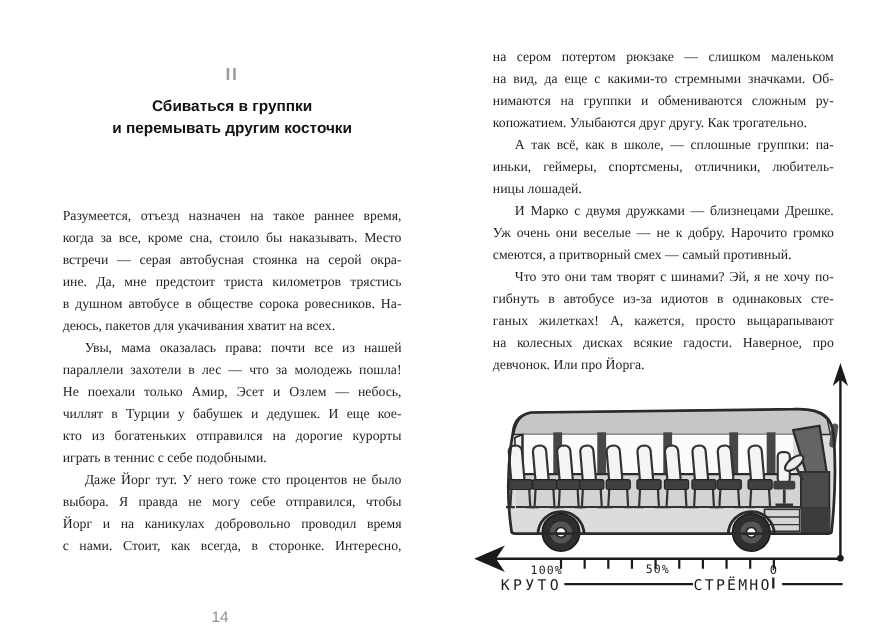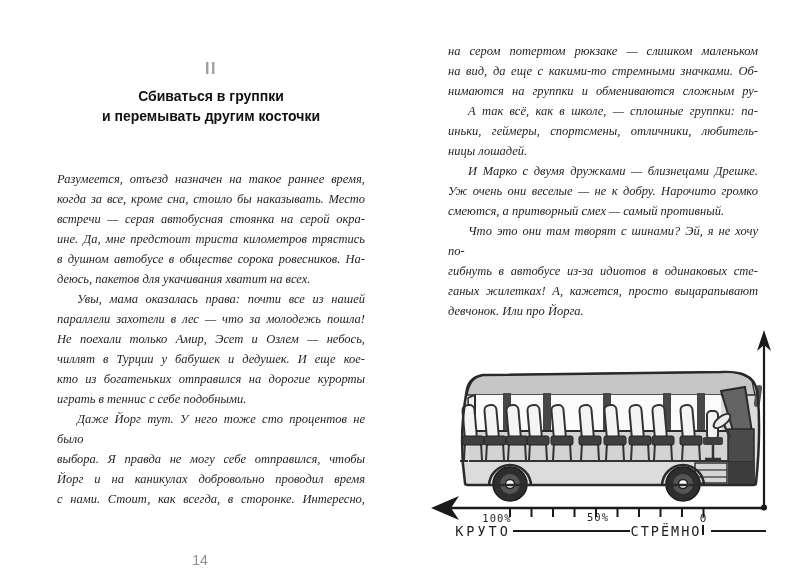--- a/index.html
+++ b/index.html
@@ -7,22 +7,22 @@
           font-family:"Liberation Serif",serif;color:#1f1f1f;}
   .page{position:absolute;top:0;width:400px;height:571px;}
   #page-left{left:0;padding-left:12px;} #page-right{left:400px;}
 
   .chap-head{position:absolute;left:57px;top:60px;width:308px;text-align:center;}
   .chap-num{font-family:"Liberation Sans",sans-serif;font-size:16px;line-height:18px;
             color:#9e9e9e;letter-spacing:1.5px;font-weight:bold;}
   .chap-title{margin-top:8px;font-family:"Liberation Sans",sans-serif;font-weight:bold;
               font-size:14px;line-height:20px;color:#111111;}
 
-  .col{position:absolute;font-size:12.5px;line-height:20px;font-style:italic;}
-  #col-left{left:57px;top:169px;width:308px;}
+  .col{position:absolute;font-size:12.5px;line-height:20px;}
+  #col-left{left:57px;top:186px;width:308px;}
   #col-right{left:48px;top:41px;width:310px;}
   .bl{text-align:justify;text-align-last:justify;}
   .bl.end{text-align-last:left;}
   .bl.ind{text-indent:20px;}
 
   .page-num{position:absolute;left:0;top:527px;width:400px;text-align:center;
             font-family:"Liberation Sans",sans-serif;font-size:14px;color:#8f8f8f;margin-top:25px;}
 
   #bus-illo{position:absolute;left:425px;top:325px;pointer-events:none;}
   .hand{font-family:"DejaVu Sans Mono",monospace;fill:#1e1e1e;}
@@ -61,29 +61,31 @@
     </div>
 
     <div class="page-num">14</div>
   </div>
 
   <div class="page" id="page-right">
     <div class="col" id="col-right">
       <div class="bl">на сером потертом рюкзаке — слишком маленьком</div>
       <div class="bl">на вид, да еще с какими-то стремными значками. Об-</div>
       <div class="bl">нимаются на группки и обмениваются сложным ру-</div>
+      <div class="bl end">копожатием. Улыбаются друг другу. Как трогательно.</div>
       <div class="bl ind">А так всё, как в школе, — сплошные группки: па-</div>
       <div class="bl">иньки, геймеры, спортсмены, отличники, любитель-</div>
       <div class="bl end">ницы лошадей.</div>
       <div class="bl ind">И Марко с двумя дружками — близнецами Дрешке.</div>
       <div class="bl">Уж очень они веселые — не к добру. Нарочито громко</div>
       <div class="bl end">смеются, а притворный смех — самый противный.</div>
       <div class="bl ind">Что это они там творят с шинами? Эй, я не хочу по-</div>
       <div class="bl">гибнуть в автобусе из-за идиотов в одинаковых сте-</div>
       <div class="bl">ганых жилетках! А, кажется, просто выцарапывают</div>
+      <div class="bl">на колесных дисках всякие гадости. Наверное, про</div>
       <div class="bl end">девчонок. Или про Йорга.</div>
     </div>
   </div>
 
   <svg id="bus-illo" width="365" height="230" viewBox="0 0 365 230">
     <defs>
       <g id="seat">
         <line x1="-8" y1="-18" x2="-9" y2="-1" stroke="#333" stroke-width="2"></line>
         <line x1="8" y1="-18" x2="9" y2="-1" stroke="#333" stroke-width="2"></line>
         <line x1="-13" y1="0" x2="-5" y2="0" stroke="#333" stroke-width="2"></line>

